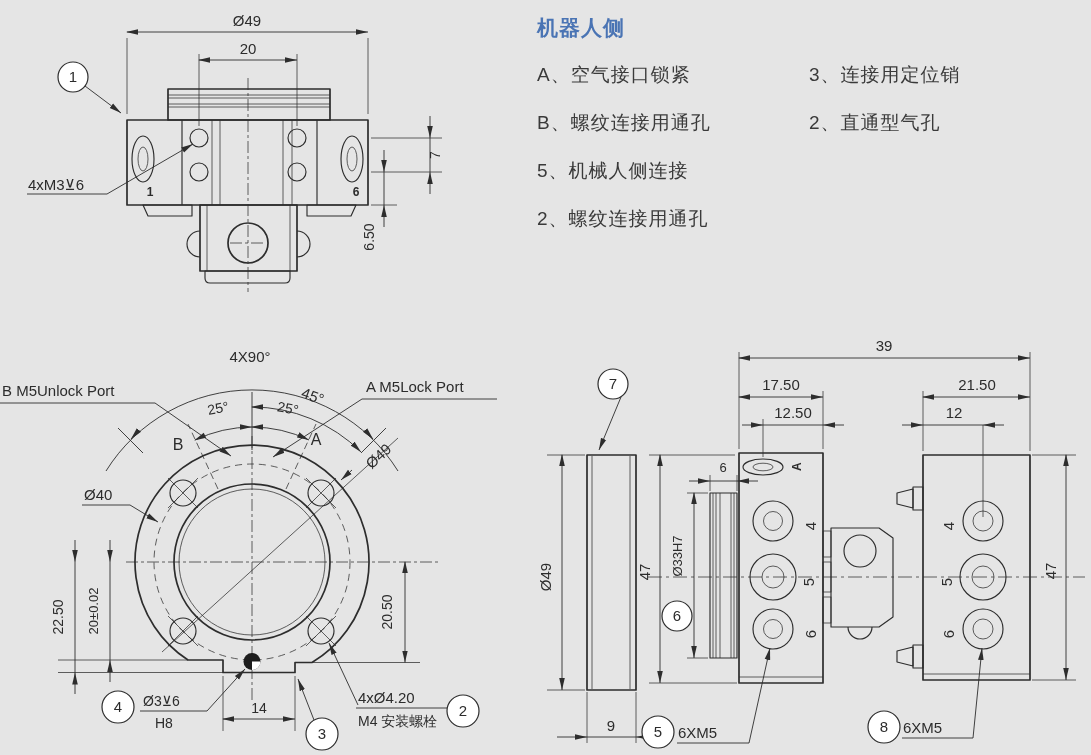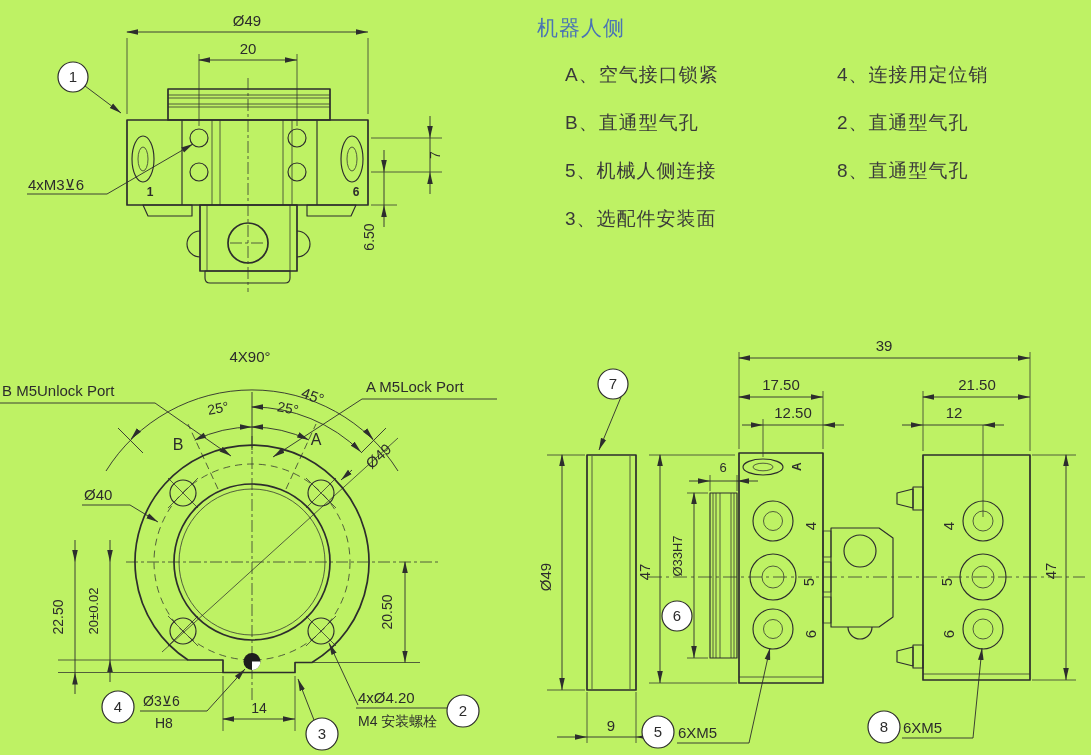--- a/index.html
+++ b/index.html
@@ -1,35 +1,35 @@
 <!DOCTYPE html>
 <html><head>
 <meta charset="utf-8">
 <style>
   html,body{margin:0;padding:0;background:#fff;}
-  .stage{position:relative;width:1091px;height:755px;background:#bef264;overflow:hidden;
+  .stage{position:relative;width:1091px;height:755px;background:#e5e5e5;overflow:hidden;
          font-family:"Liberation Sans","DejaVu Sans",sans-serif;}
   svg{position:absolute;left:0;top:0;}
   svg text{fill:#2c2c2c;font-family:"Liberation Sans","DejaVu Sans",sans-serif;}
   .dt{font-size:15px;}
   .dts{font-size:13px;}
   .dtm{font-size:14px;}
   .mark{font-size:12px;font-weight:bold;}
   .ltr{font-size:16px;}
   .balloon-c{fill:#fff;stroke:#2d2d2d;stroke-width:1.2;}
   .balloon-t{font-size:15px;text-anchor:middle;}
   .ol{stroke:#2d2d2d;stroke-width:1.7;fill:none;stroke-linejoin:round;}
   .ol2{stroke:#2d2d2d;stroke-width:1.15;fill:none;stroke-linejoin:round;}
   .thin{stroke:#2d2d2d;stroke-width:.75;fill:none;}
   .dim{stroke:#2d2d2d;stroke-width:.9;fill:none;}
   .legend{position:absolute;left:537px;top:14px;width:545px;}
-  .legend-title{font-size:21px;font-weight:normal;color:#4a74b4;margin-bottom:20px;letter-spacing:1px;}
+  .legend-title{font-size:21px;font-weight:bold;color:#4a74b4;margin-bottom:20px;letter-spacing:1px;}
   .legend-cols{position:relative;display:flex;}
   .legend-col{width:272px;}
-  .legend-item{font-size:19px;color:#3a3a3a;margin-bottom:22px;letter-spacing:1px;white-space:nowrap;margin-left:28px;}
+  .legend-item{font-size:19px;color:#3a3a3a;margin-bottom:22px;letter-spacing:1px;white-space:nowrap;}
 </style>
 </head>
 <body>
 
 <div class="stage">
 
 <svg width="1091" height="755" viewBox="0 0 1091 755">
 <defs>
   <marker id="ae" markerWidth="13" markerHeight="8" refX="12" refY="4" orient="auto" markerUnits="userSpaceOnUse">
           <path d="M0,1.2 L12,4 L0,6.8 Z" fill="#2d2d2d"></path>
@@ -338,25 +338,24 @@
     <line class="dim" x1="973" y1="738" x2="982" y2="648" marker-end="url(#ae)"></line>
   </g>
 </g>
 </svg>
 
 <div class="legend">
   <div class="legend-title">机器人侧</div>
   <div class="legend-cols">
     <div class="legend-col">
       <div class="legend-item">A、空气接口锁紧</div>
-      <div class="legend-item">B、直通型气孔</div>
+      <div class="legend-item">B、螺纹连接用通孔</div>
       <div class="legend-item">5、机械人侧连接</div>
-      <div class="legend-item">3、选配件安装面</div>
+      <div class="legend-item">2、螺纹连接用通孔</div>
     </div>
     <div class="legend-col">
-      <div class="legend-item">4、连接用定位销</div>
+      <div class="legend-item">3、连接用定位销</div>
       <div class="legend-item">2、直通型气孔</div>
-      <div class="legend-item">8、直通型气孔</div>
     </div>
   </div>
 </div>
 
 </div>
 
 </body></html>

